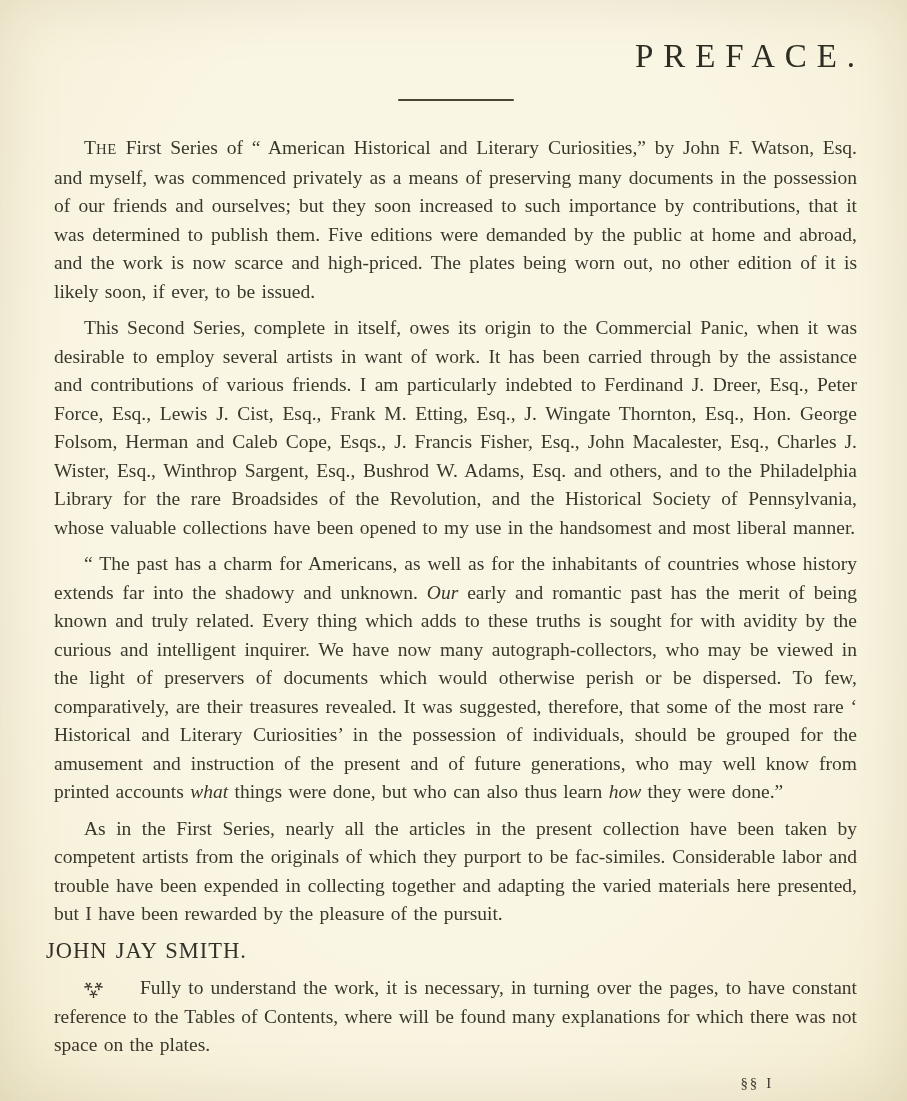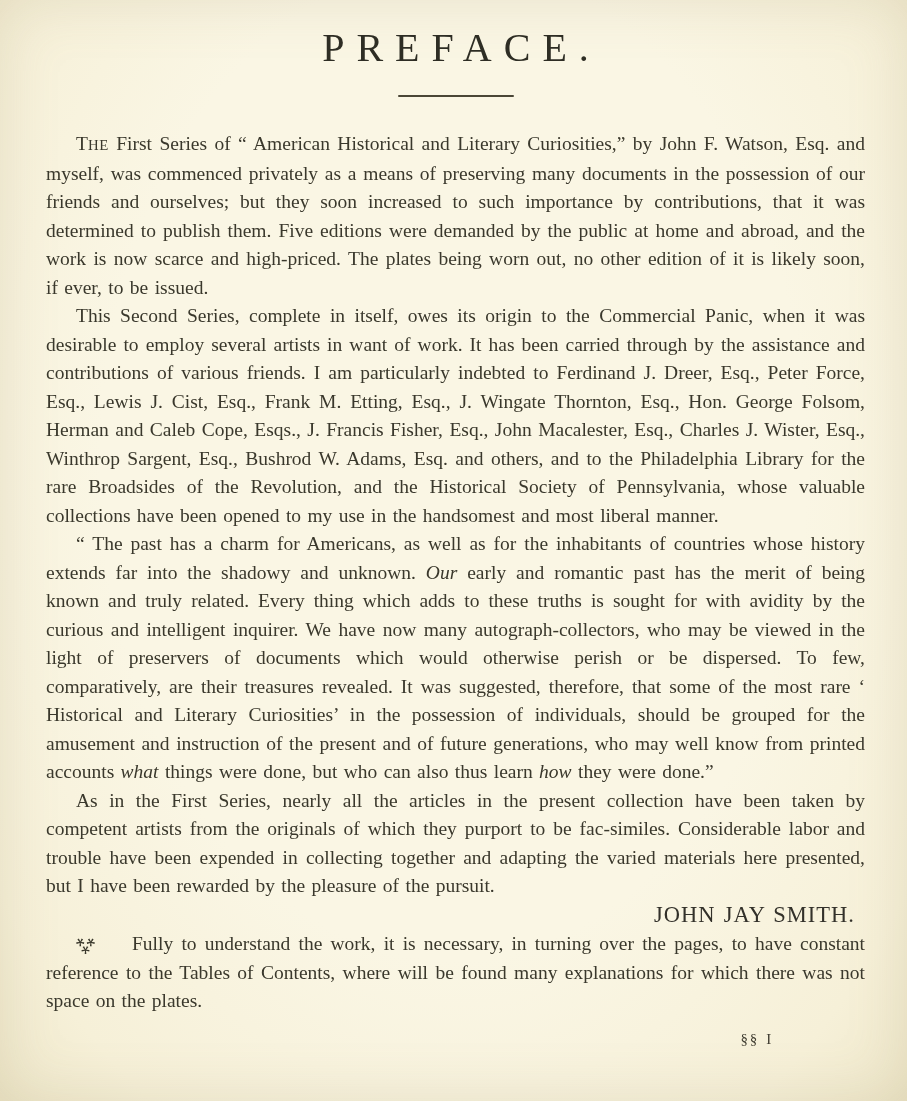--- a/index.html
+++ b/index.html
@@ -17,56 +17,55 @@
     position: relative;
     width: 907px;
     height: 1101px;
     box-sizing: border-box;
     background: radial-gradient(ellipse at 50% 42%, #faf6e4 55%, #f6f0d8 85%, #efe8cb 100%);
     box-shadow: inset 0 0 60px rgba(150, 135, 90, 0.18);
     padding: 20px 42px 0 46px;
     color: #3a382c;
   }
   .page-title {
-    text-align: center;
-    font-size: 40px;
+    text-align: right;
+    font-size: 33px;
     letter-spacing: 0.30em;
     color: #2e2d24;
-    margin: 4px 0 0 0;
+    margin: 18px 0 0 0;
     font-weight: normal;
     text-indent: 0.30em; 
   }
   .title-rule {
     width: 116px;
     height: 2px;
     background: #4a4636;
     margin: 24px auto 0 auto;
     border-radius: 1px;
   }
   .body-text {
     margin-top: 33px;
     font-size: 19.5px;
     line-height: 28.5px;
     text-align: justify;
     word-spacing: 1.5px;
     color: #3a382c;
   }
   .body-text p {
-    margin: 0;
+    margin: 8px;
     text-indent: 30px;
   }
   .small-caps {
     font-size: 0.76em;
     letter-spacing: 0.04em;
   }
   .italic {
     font-style: italic;
   }
   .signature-line {
-    text-align: right;
     padding-right: 10px;
     margin-top: 0;
   }
   .signature {
     font-size: 22.5px;
     letter-spacing: 0.045em;
     color: #33312a;
   }
   .footnote {
     margin-top: 20px;

